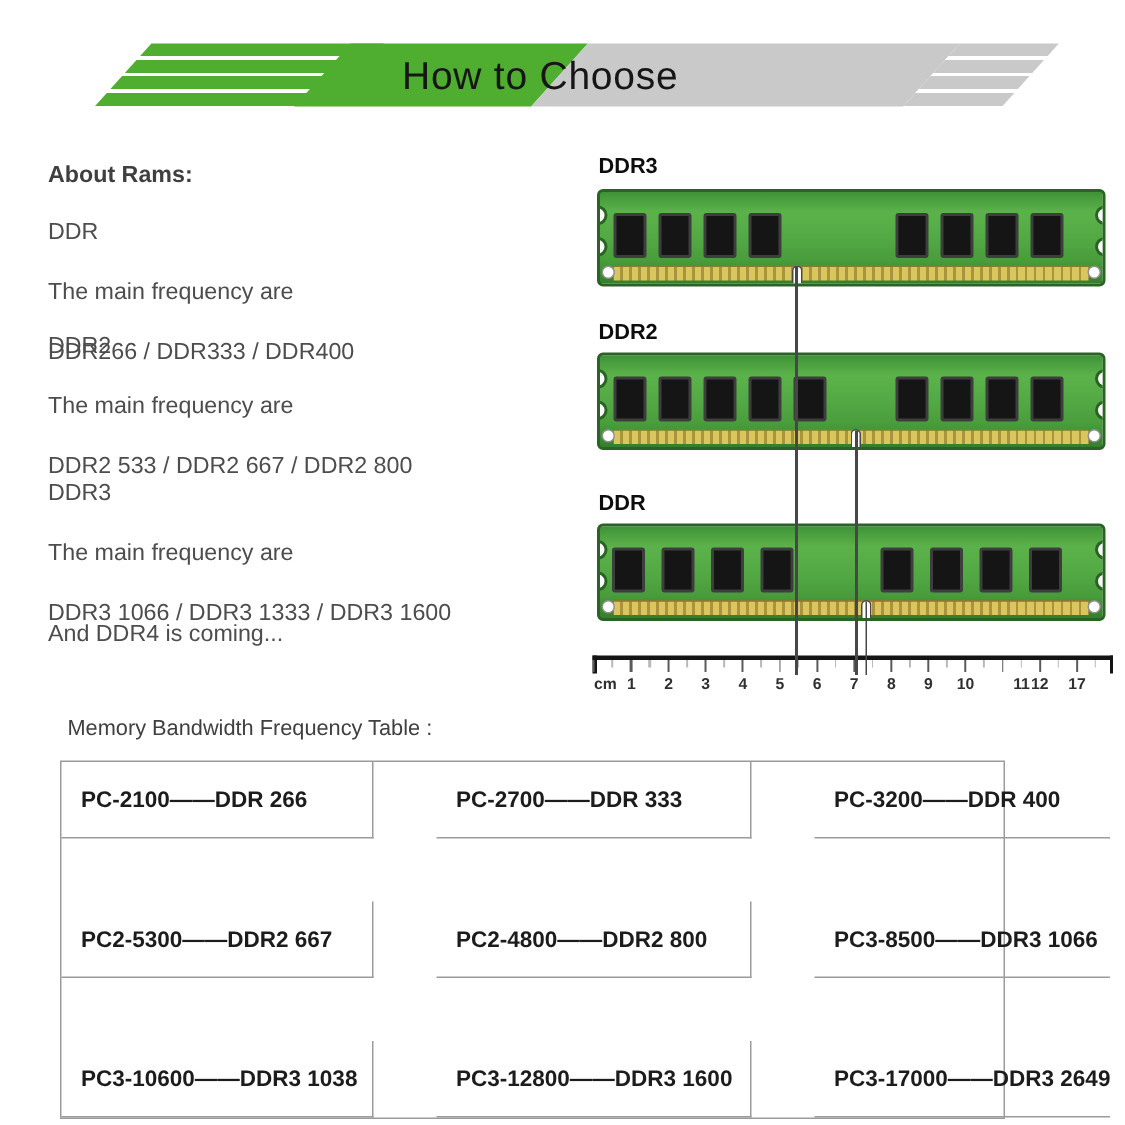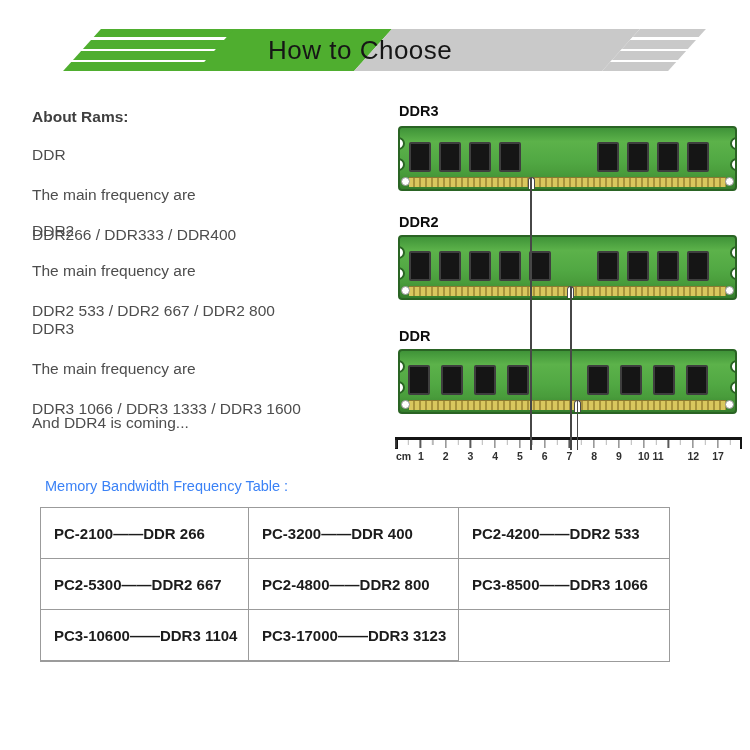--- a/index.html
+++ b/index.html
@@ -49,23 +49,23 @@
   .ruler-bar{position:absolute;top:0;left:0;right:0;height:2.5px;background:#141414;}
   .cap{position:absolute;top:0;width:2.5px;height:12px;background:#141414;}
   .cap.l{left:0;} .cap.r{right:0;}
   .ticks-major{position:absolute;top:2.5px;left:0;right:0;height:8px;
     background:repeating-linear-gradient(to right,#5a5a5a 0 1.2px,transparent 1.2px 24.75px);background-position-x:25.4px;}
   .ticks-minor{position:absolute;top:2.5px;left:0;right:0;height:5px;
     background:repeating-linear-gradient(to right,#b8b8b8 0 1px,transparent 1px 24.75px);background-position-x:37.8px;}
   .runit{position:absolute;left:1px;top:13px;font-size:10.5px;font-weight:bold;color:#303030;}
   .rlabel{position:absolute;top:13px;font-size:10.5px;font-weight:bold;color:#303030;transform:translateX(-50%);}
   
-  .tbl-title{position:absolute;left:45px;top:478px;font-size:14.5px;color:#3b82f6;}
+  .tbl-title{position:absolute;left:45px;top:478px;font-size:14.5px;color:#404040;}
   .tbl{position:absolute;left:40px;top:507px;width:630px;box-sizing:border-box;border:1px solid var(--border);
-       display:grid;grid-template-columns:208px 210px 1fr;}
+       display:grid;grid-template-columns:208px 210px 1fr;gap:42px;}
   .cell{height:51px;box-sizing:border-box;border-right:1px solid var(--border);border-bottom:1px solid var(--border);
         display:flex;align-items:center;padding-left:13px;font-weight:bold;font-size:15px;color:#1c1c1c;white-space:nowrap;}
   .cell:nth-child(3n){border-right:none;text-align:right;}
   .cell:nth-child(n+10){border-bottom:none;}
 </style>
 </head>
 <body>
 
 <div class="banner">
   <div class="band stripes-green"></div>
@@ -185,28 +185,29 @@
   <span class="rlabel" style="left:26px">1</span>
   <span class="rlabel" style="left:50.75px">2</span>
   <span class="rlabel" style="left:75.5px">3</span>
   <span class="rlabel" style="left:100.25px">4</span>
   <span class="rlabel" style="left:125px">5</span>
   <span class="rlabel" style="left:149.75px">6</span>
   <span class="rlabel" style="left:174.5px">7</span>
   <span class="rlabel" style="left:199.25px">8</span>
   <span class="rlabel" style="left:224px">9</span>
   <span class="rlabel" style="left:248.75px">10</span>
-  <span class="rlabel" style="left:263px">11</span>
+  <span class="rlabel" style="left:286px">11</span>
   <span class="rlabel" style="left:298.25px">12</span>
   <span class="rlabel" style="left:323px">17</span>
 </div>
 
 <div class="tbl-title">Memory Bandwidth Frequency Table :</div>
 <div class="tbl">
   <div class="cell">PC-2100——DDR 266</div>
+  <div class="cell">PC-2700——DDR 333</div>
   <div class="cell">PC-3200——DDR 400</div>
-  <div class="cell">PC2-4200——DDR2 533</div>
   <div class="cell">PC2-5300——DDR2 667</div>
   <div class="cell">PC2-4800——DDR2 800</div>
   <div class="cell">PC3-8500——DDR3 1066</div>
-  <div class="cell">PC3-10600——DDR3 1104</div>
-  <div class="cell">PC3-17000——DDR3 3123</div>
+  <div class="cell">PC3-10600——DDR3 1038</div>
+  <div class="cell">PC3-12800——DDR3 1600</div>
+  <div class="cell">PC3-17000——DDR3 2649</div>
 </div>
 
 </body></html>

